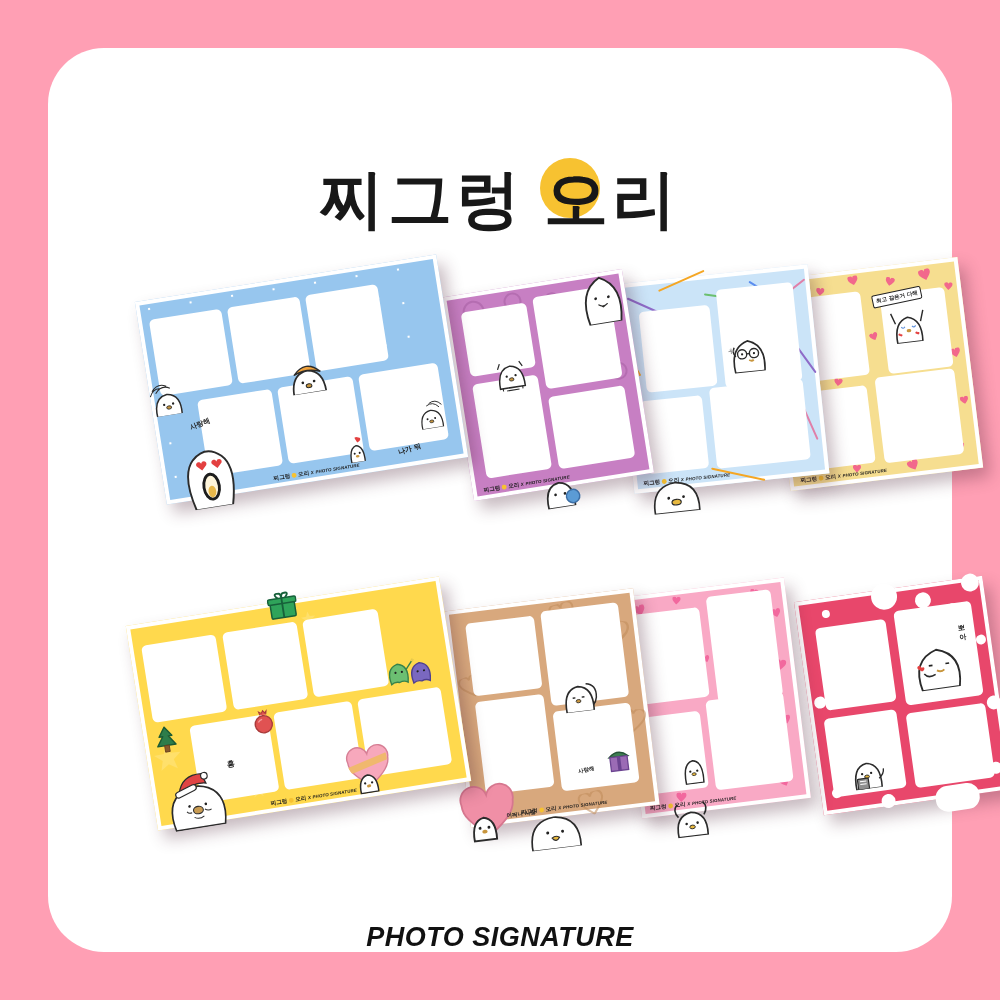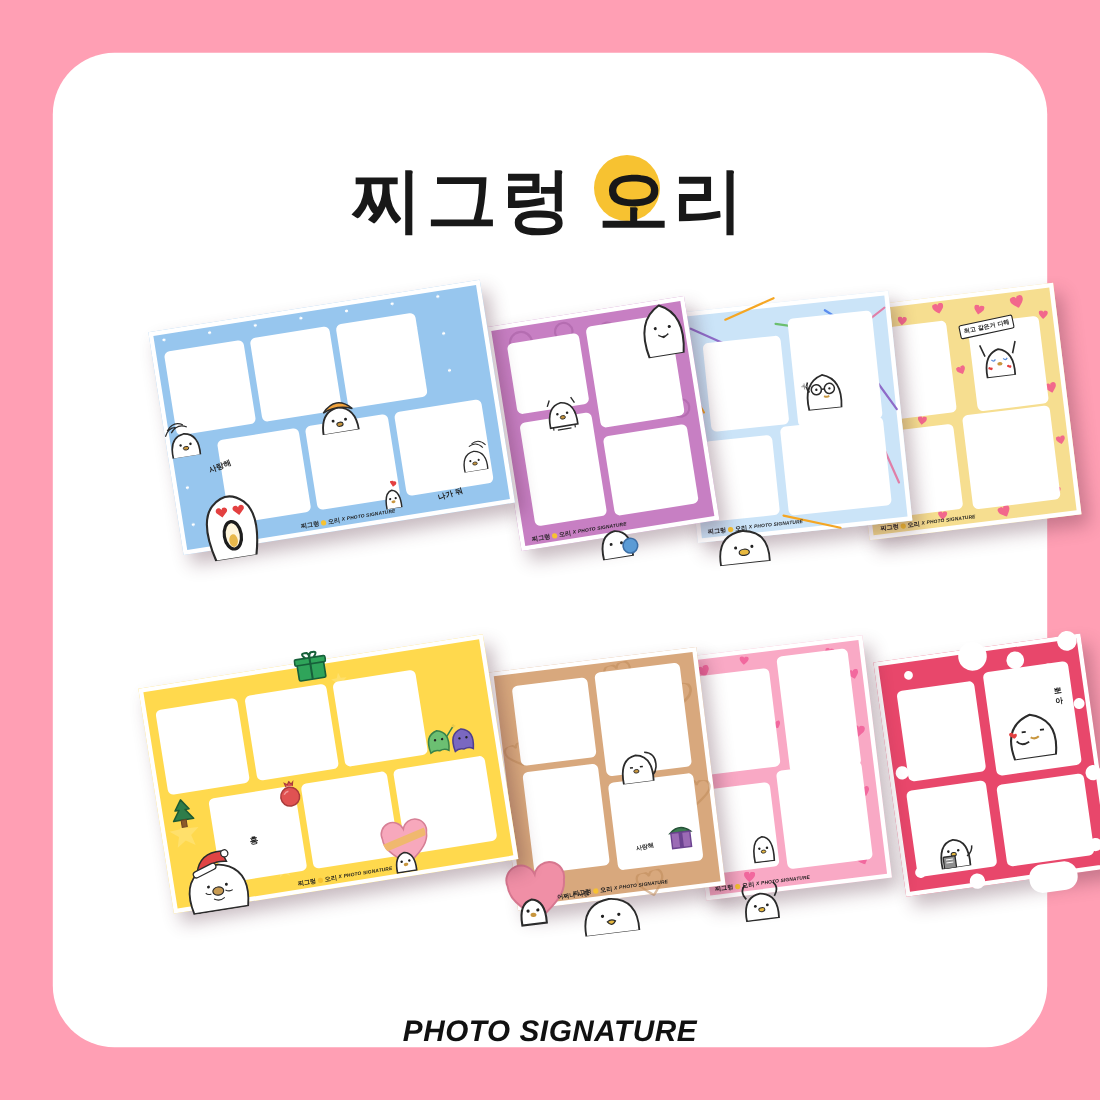--- a/index.html
+++ b/index.html
@@ -1,21 +1,21 @@
 <!DOCTYPE html>
 <html><head>
 <meta charset="utf-8">
 <style>
   html,body{margin:0;padding:0;}
   body{width:1000px;height:1000px;position:relative;font-family:"Liberation Sans",sans-serif;overflow:hidden;}
   .page{position:absolute;inset:0;background:#FF9FB4;}
   .card{position:absolute;left:48px;top:48px;width:904px;height:904px;background:#FFFFFF;border-radius:56px;}
 
   
-  .title{position:absolute;left:0;top:48px;width:100%;text-align:center;font-size:64px;font-weight:900;color:#181818;letter-spacing:4px;font-family:"DejaVu Sans",sans-serif;}
+  .title{position:absolute;left:0;top:65px;width:100%;text-align:center;font-size:64px;font-weight:900;color:#181818;letter-spacing:4px;font-family:"DejaVu Sans",sans-serif;}
   .title .o{position:relative;z-index:0;margin-left:20px;display:inline-block;}
   .title .o::before{content:"";position:absolute;left:-4px;top:2px;width:60px;height:60px;border-radius:50%;background:#F7C231;z-index:-1;}
 
   
   .fr{position:absolute;border:4px solid #fff;box-shadow:6px 10px 16px rgba(70,25,45,.30);}
   .fr,.fr *{box-sizing:border-box;}
   .sl{position:absolute;background:#fff;border-radius:5px;}
   .ch{position:absolute;}
   .cap{position:absolute;font-size:7px;font-weight:700;color:#222;white-space:nowrap;transform-origin:left top;font-family:"DejaVu Sans",sans-serif;}
   .branding{position:absolute;bottom:1px;font-size:7px;transform:scale(.8);transform-origin:left bottom;white-space:nowrap;color:#1c1c1c;display:flex;align-items:center;gap:2px;}

